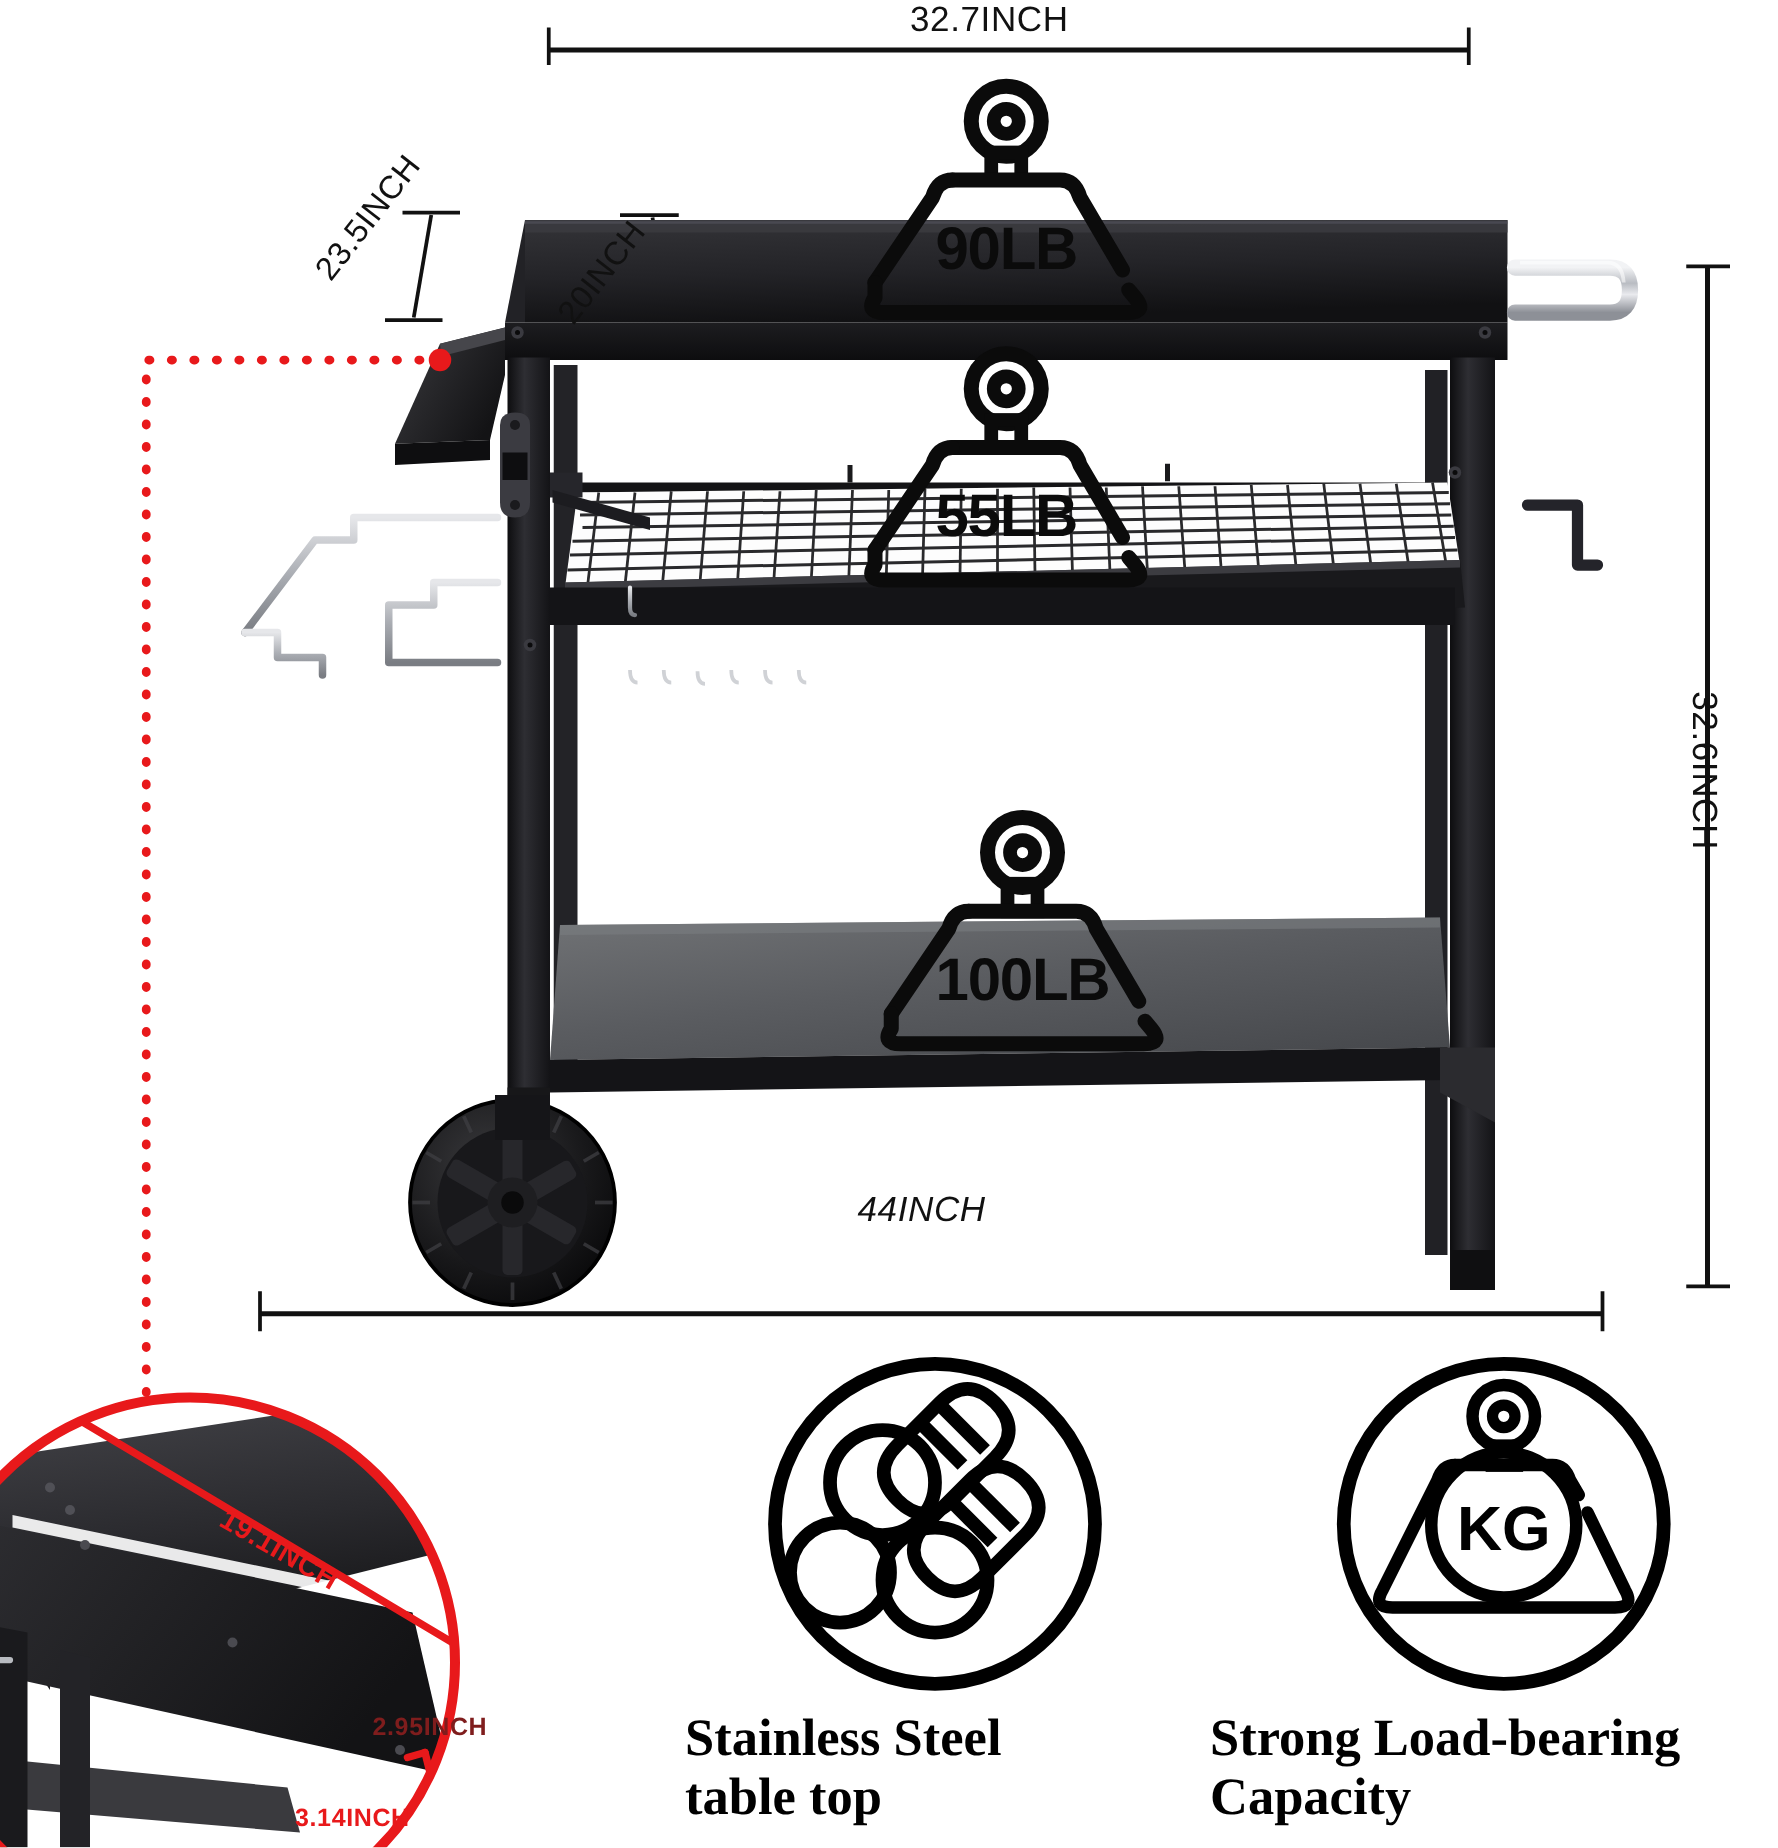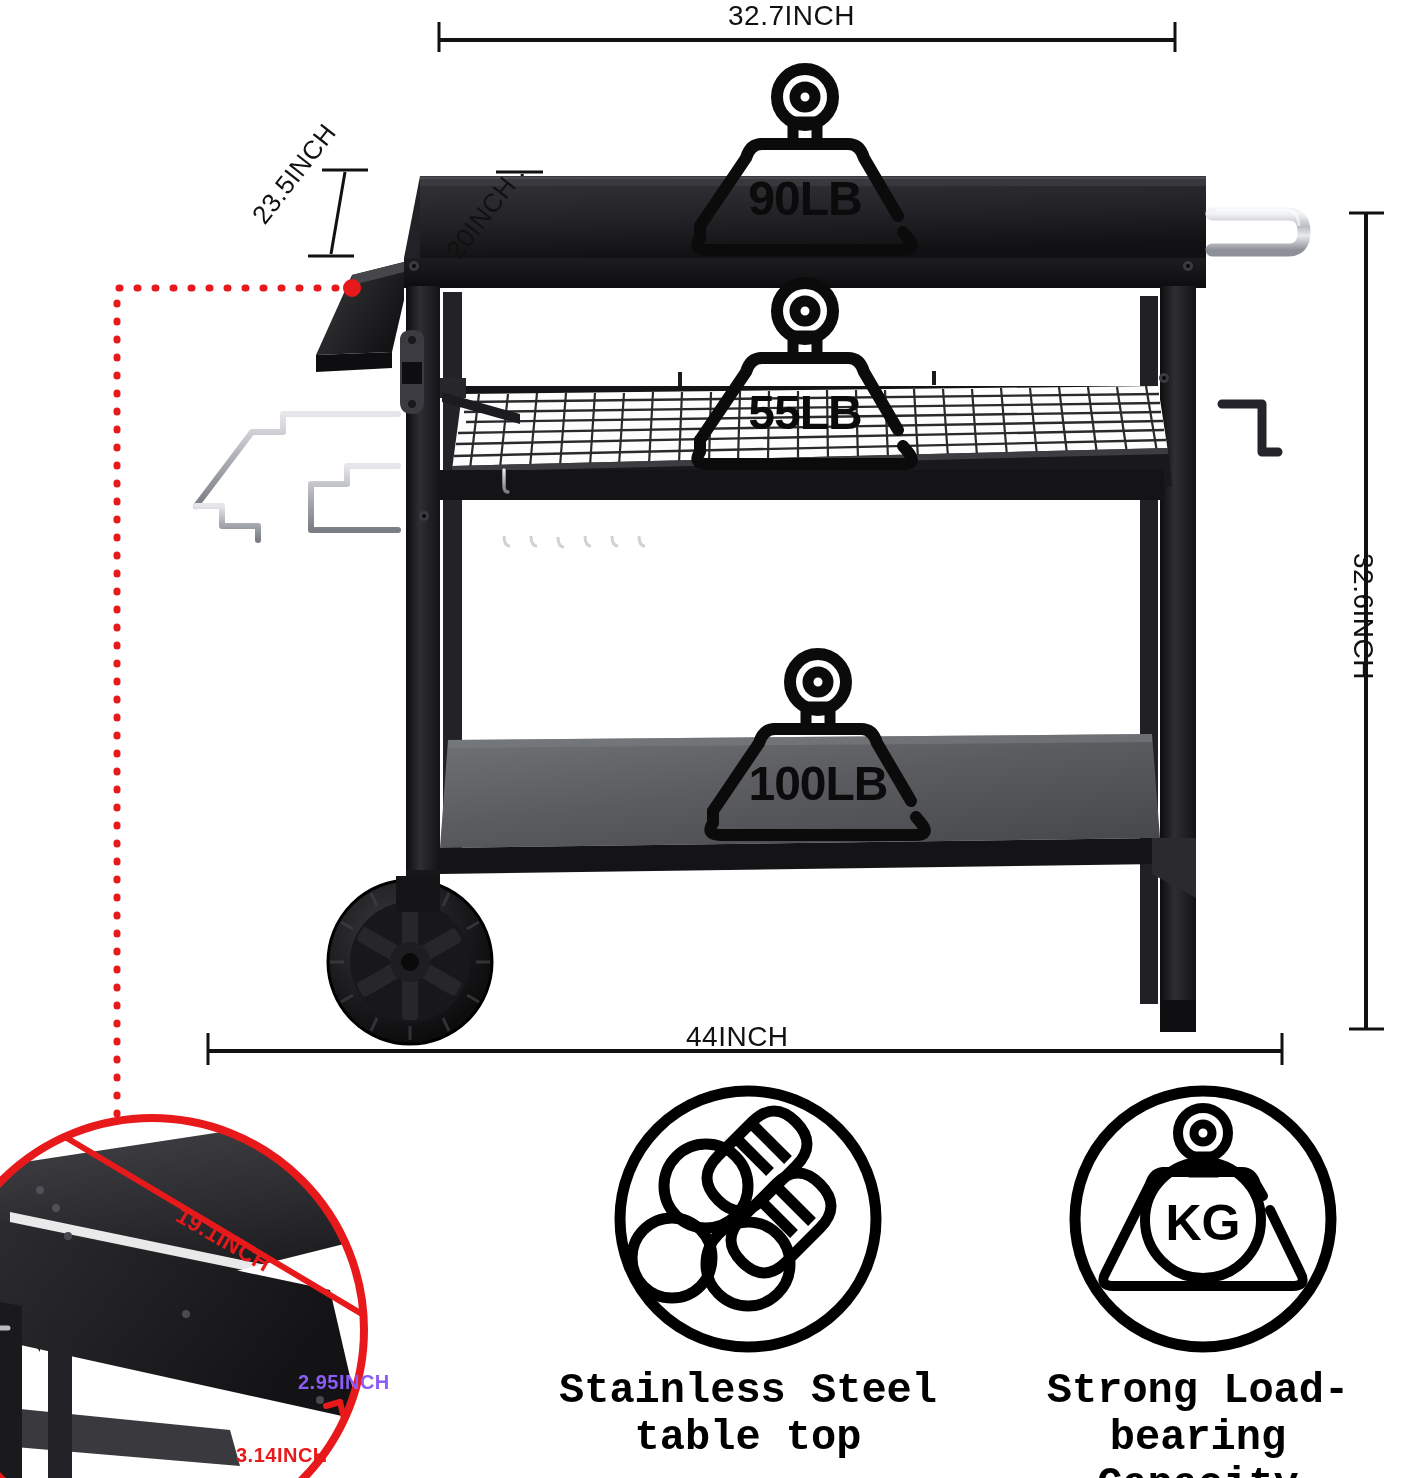--- a/index.html
+++ b/index.html
@@ -14,22 +14,21 @@
   .dimlabel {
     position: absolute;
     font-family: "Liberation Sans", sans-serif;
     color: #111;
     white-space: nowrap;
     letter-spacing: 0.5px;
   }
 
   .feature-caption {
     position: absolute;
-    text-align: center;
-    font-family: Liberation Mono, monospace;
+    font-family: Liberation Serif, serif;
     font-weight: bold;
     color: #000;
     line-height: 1.12;
     white-space: pre-line;
   }
 
   svg { display: block; }
   .svg-layer { position: absolute; left: 0; top: 0; width: 1422px; height: 1478px; pointer-events: none; }
 </style>
 </head>
@@ -428,25 +427,25 @@
   </svg>
 
   <div class="dimlabel" style="left:700px; top:0px; font-size:28px;margin-left:28px;">32.7INCH</div>
 
   <div class="dimlabel" style="left:258px; top:205px; font-size:26px; transform:rotate(-52deg); transform-origin:left center;">23.5INCH</div>
 
   <div class="dimlabel" style="left:452px; top:240px; font-size:26px; transform:rotate(-52deg); transform-origin:left center;">20INCH</div>
 
   <div class="dimlabel" style="left:1379px; top:553px; font-size:28px; transform:rotate(90deg); transform-origin:left top;">32.6INCH</div>
 
-  <div class="dimlabel" style="left:686px; top:1021px; font-size:28px;">44INCH</div>
+  <div class="dimlabel" style="left:686px; top:952px; font-size:28px;font-style:italic;">44INCH</div>
 
   <div class="dimlabel" style="left:178px; top:1200px; font-size:23px; color:#e8191b; font-weight:bold; transform:rotate(30deg); transform-origin:left center;">19.1INCH</div>
 
-  <div class="dimlabel" style="left:298px; top:1371px; font-size:20px; color:#8b5cf6; font-weight:bold;">2.95INCH</div>
+  <div class="dimlabel" style="left:298px; top:1371px; font-size:20px; color:#7f1d1d; font-weight:bold;">2.95INCH</div>
 
   <div class="dimlabel" style="left:236px; top:1444px; font-size:20px; color:#e8191b; font-weight:bold;">3.14INCH</div>
 
   <div class="feature-caption" style="left:548px; top:1368px; width:400px; font-size:42px;">Stainless Steel
 table top</div>
 
   <div class="feature-caption" style="left:968px; top:1368px; width:460px; font-size:42px;">Strong Load-bearing
 Capacity</div>
 
 </div>

